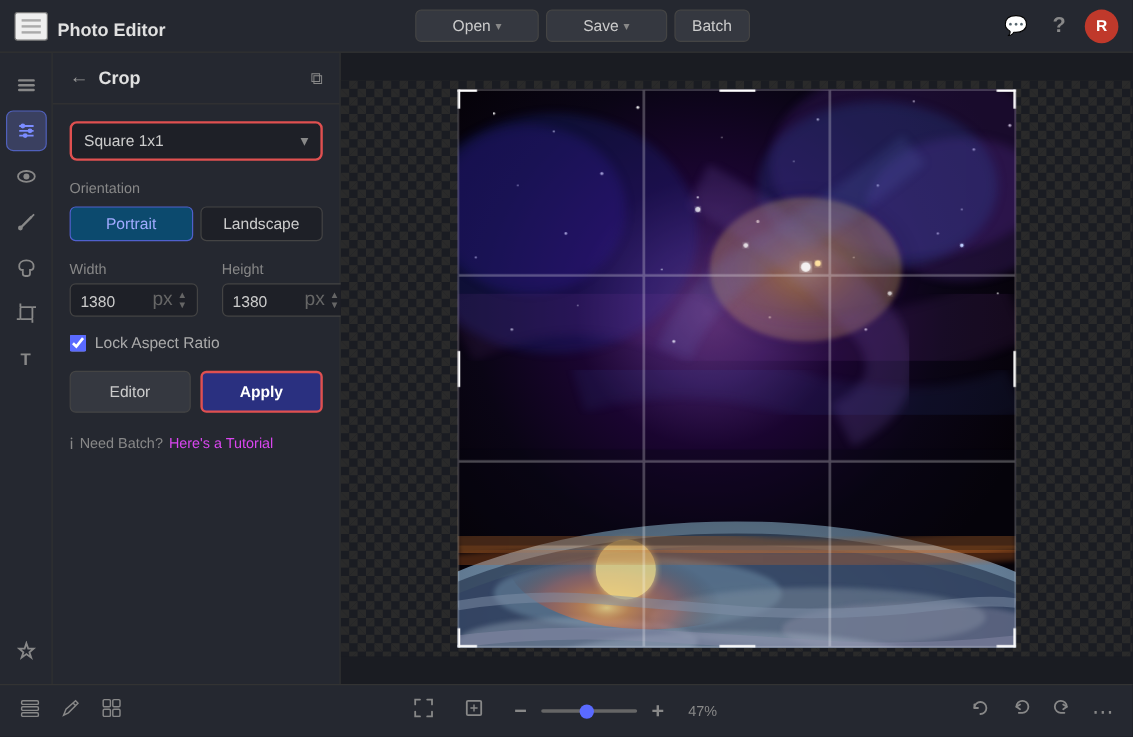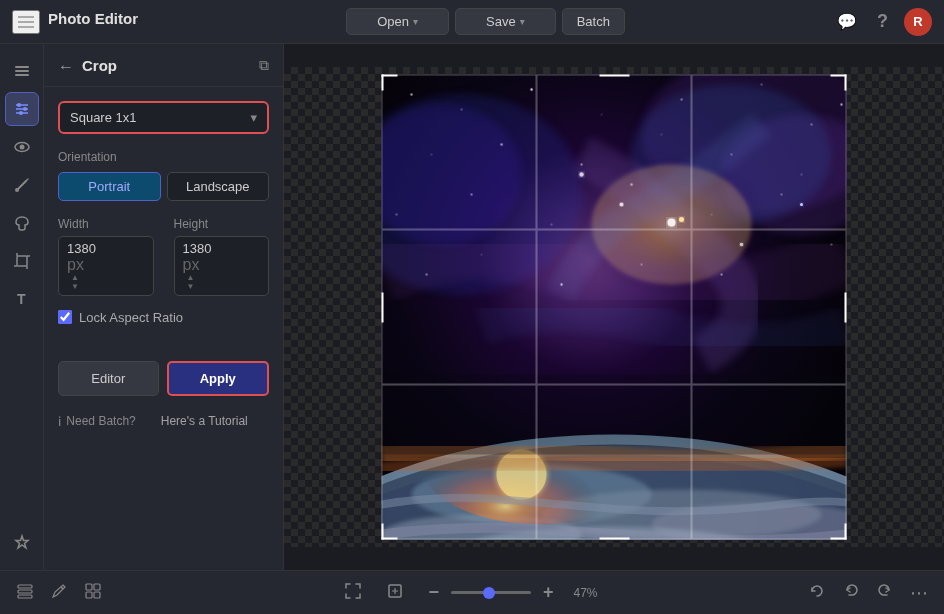--- a/index.html
+++ b/index.html
@@ -5,21 +5,21 @@
     * { margin: 0; padding: 0; box-sizing: border-box; }
     body { width: 944px; height: 614px; background: #1e2027; font-family: -apple-system, BlinkMacSystemFont, 'Segoe UI', sans-serif; color: #ccc; overflow: hidden; display: flex; flex-direction: column; }
 
     
     .header {
       display: flex; align-items: center; justify-content: space-between;
       background: #252830; height: 44px; padding: 0 12px;
       border-bottom: 1px solid #333;
       flex-shrink: 0;
     }
-    .header-left { display: flex; align-items: flex-start; gap: 8px; }
+    .header-left { display: flex; align-items: flex-end; gap: 8px; }
     .header-title { font-size: 15px; font-weight: 600; color: #e0e0e0; }
     .menu-icon { display: flex; flex-direction: column; gap: 3px; cursor: pointer; padding: 4px; }
     .menu-icon span { display: block; width: 16px; height: 2px; background: #aaa; }
     .header-center { display: flex; align-items: center; gap: 6px; }
     .header-btn {
       background: #353840; border: 1px solid #444; color: #ccc;
       padding: 5px 30px; border-radius: 5px; font-size: 13px;
       cursor: pointer; display: flex; align-items: center; gap: 4px;
     }
     .batch-btn {
@@ -85,52 +85,51 @@
       flex: 1; padding: 6px 0; border-radius: 5px; font-size: 13px;
       cursor: pointer; border: 1px solid #444; background: #1e2027; color: #ccc;
     }
     .orient-btn.active { background: #0c4a6e; border-color: #5060cc; color: #a0aaff; }
 
     
     .dimensions-row { display: flex; gap: 20px; margin-bottom: 14px; }
     .dim-group { flex: 1; }
     .dim-label { font-size: 12px; color: #888; margin-bottom: 5px; }
     .dim-input-wrap {
-      display: flex; align-items: flex-start;
+      display: flex; align-items: flex-end;
       background: #1e2027; border: 1px solid #444; border-radius: 5px;
       padding: 4px 8px;
-      flex-direction: column;
     }
     .dim-input {
       background: none; border: none; color: #ccc; font-size: 13px;
       width: 60px; outline: none;
     }
     .dim-unit { font-size: 16px; color: #666; }
     .dim-arrows { display: flex; flex-direction: column; gap: 1px; margin-left: 4px; }
     .dim-arrow { background: none; border: none; color: #666; cursor: pointer; font-size: 8px; line-height: 1; padding: 0; }
 
     
-    .lock-row { display: flex; align-items: flex-start; gap: 7px; margin-bottom: 36px; }
+    .lock-row { display: flex; align-items: flex-end; gap: 7px; margin-bottom: 16px; }
     .lock-checkbox { width: 14px; height: 14px; accent-color: #5a6aff; cursor: pointer; }
     .lock-label { font-size: 13px; color: #aaa; }
 
     
     .action-row { display: flex; gap: 8px; margin-bottom: 16px; }
     .cancel-btn {
       flex: 1; padding: 8px 0; background: #353840; border: 1px solid #444;
       color: #ccc; border-radius: 5px; font-size: 13px; cursor: pointer;
     }
     .apply-btn {
       flex: 1; padding: 8px 0; background: #2a3080; border: 2px solid #e05050;
       color: #fff; border-radius: 5px; font-size: 13px; cursor: pointer; font-weight: 600;
     }
 
     
     .help-row { display: flex; align-items: center; gap: 5px; font-size: 12px; color: #888; }
-    .help-link { color: #a3a3a3; text-decoration: none; cursor: pointer; margin-left: 20px; }
+    .help-link { color: #d946ef; text-decoration: none; cursor: pointer; }
 
     
     .canvas-area {
       flex: 1; background: #1a1c22; display: flex; align-items: center;
       justify-content: center; position: relative; overflow: hidden;
     }
     .canvas-wrapper {
       position: relative; width: 660px; height: 480px;
     }
 

